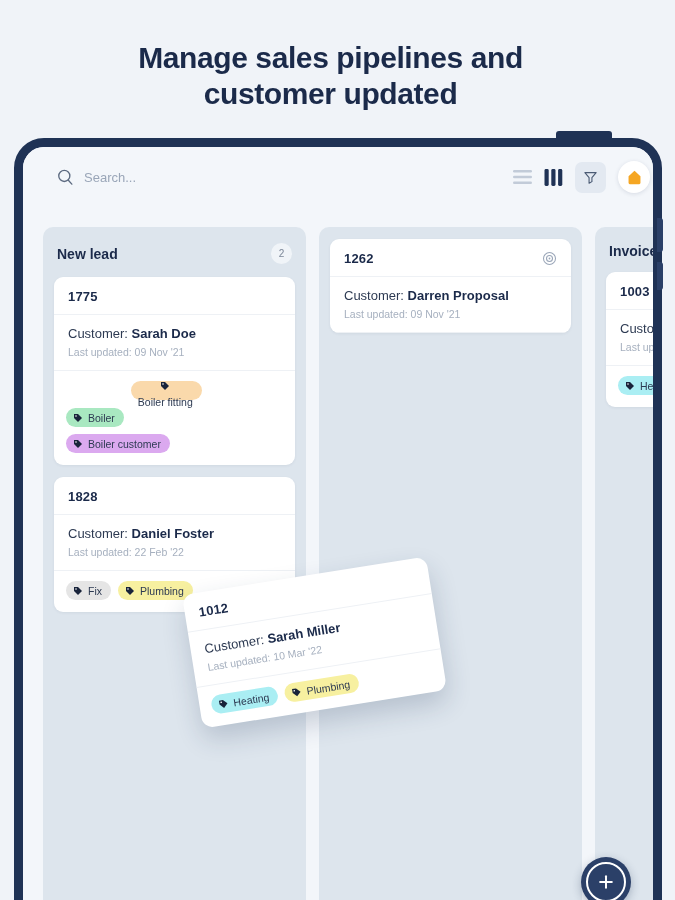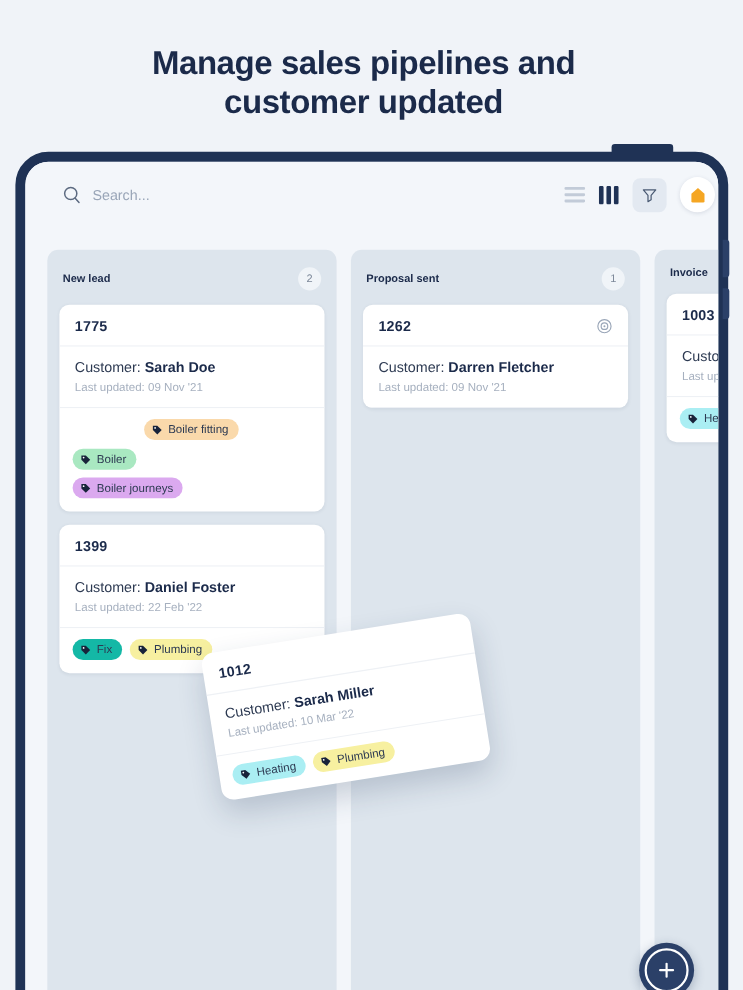--- a/index.html
+++ b/index.html
@@ -118,21 +118,21 @@
     flex: 0 0 263px;
     padding: 12px 11px 0 11px;
     min-height: 720px;
   }
   .column-header {
     display: flex; align-items: center;
     justify-content: space-between;
     padding: 4px 3px 13px 3px;
   }
   .column-title {
-    font-size: 10px;
+    font-size: 14px;
     font-weight: bold;
     color: #1b2a4a;
     white-space: nowrap;
   }
   .column-count {
     width: 21px; height: 21px;
     background: #f0f4f8;
     border-radius: 50%;
     display: flex; align-items: center; justify-content: center;
     font-size: 10px;
@@ -285,78 +285,74 @@
               <div class="card-updated">Last updated: 09 Nov '21</div>
             </div>
             <div class="card-tags">
               <span class="tag" style="background: rgb(169, 232, 193); margin-top: 27px;">
                 <svg class="tag-icon" viewBox="0 0 20 20">
                   <path d="M2 2h8l8 8-8 8-8-8z" fill="#18233a"></path>
                   <circle cx="6" cy="6" r="1.6" fill="#ffffff"></circle>
                 </svg>
                 <span>Boiler</span>
               </span>
-              <span class="tag" style="background: rgb(250, 217, 171);">
+              <span class="tag" style="background: rgb(250, 217, 171); flex-direction: column;">
                 <svg class="tag-icon" viewBox="0 0 20 20">
                   <path d="M2 2h8l8 8-8 8-8-8z" fill="#18233a"></path>
                   <circle cx="6" cy="6" r="1.6" fill="#ffffff"></circle>
                 </svg>
                 <span>Boiler fitting</span>
               </span>
               <span class="tag" style="background: rgb(219, 169, 239);">
                 <svg class="tag-icon" viewBox="0 0 20 20">
                   <path d="M2 2h8l8 8-8 8-8-8z" fill="#18233a"></path>
                   <circle cx="6" cy="6" r="1.6" fill="#ffffff"></circle>
                 </svg>
-                <span>Boiler journeys</span>
+                <span>Boiler customer</span>
               </span>
             </div>
           </div>
           <div class="card">
             <div class="card-top">
-              <span class="card-id">1399</span>
+              <span class="card-id">1828</span>
             </div>
             <div class="card-body">
               <div class="card-customer"><span>Customer:</span> <b>Daniel Foster</b></div>
               <div class="card-updated">Last updated: 22 Feb '22</div>
             </div>
             <div class="card-tags">
-              <span class="tag" style="background: #14b8a6;">
+              <span class="tag" style="background: #e5e5e5;">
                 <svg class="tag-icon" viewBox="0 0 20 20">
                   <path d="M2 2h8l8 8-8 8-8-8z" fill="#18233a"></path>
                   <circle cx="6" cy="6" r="1.6" fill="#ffffff"></circle>
                 </svg>
                 <span>Fix</span>
               </span>
               <span class="tag" style="background: rgb(247, 240, 160);">
                 <svg class="tag-icon" viewBox="0 0 20 20">
                   <path d="M2 2h8l8 8-8 8-8-8z" fill="#18233a"></path>
                   <circle cx="6" cy="6" r="1.6" fill="#ffffff"></circle>
                 </svg>
                 <span>Plumbing</span>
               </span>
             </div>
           </div>
         </div>
         <div class="column">
-          <div class="column-header">
-            <span class="column-title">Proposal sent</span>
-            <span class="column-count">1</span>
-          </div>
           <div class="card">
             <div class="card-top">
               <span class="card-id">1262</span>
               <svg width="15" height="15" viewBox="0 0 20 20" fill="none">
                 <circle cx="10" cy="10" r="8" stroke="#9aa6b8" stroke-width="1.4"></circle>
                 <circle cx="10" cy="10" r="4" stroke="#9aa6b8" stroke-width="1.4"></circle>
                 <circle cx="10" cy="10" r="1.2" fill="#9aa6b8"></circle>
               </svg>
             </div>
             <div class="card-body">
-              <div class="card-customer"><span>Customer:</span> <b>Darren Fletcher</b></div>
+              <div class="card-customer"><span>Customer:</span> <b>Darren Proposal</b></div>
               <div class="card-updated">Last updated: 09 Nov '21</div>
             </div>
           </div>
         </div>
         <div class="column">
           <div class="column-header">
             <span class="column-title">Invoice</span>
           </div>
           <div class="card">
             <div class="card-top">

